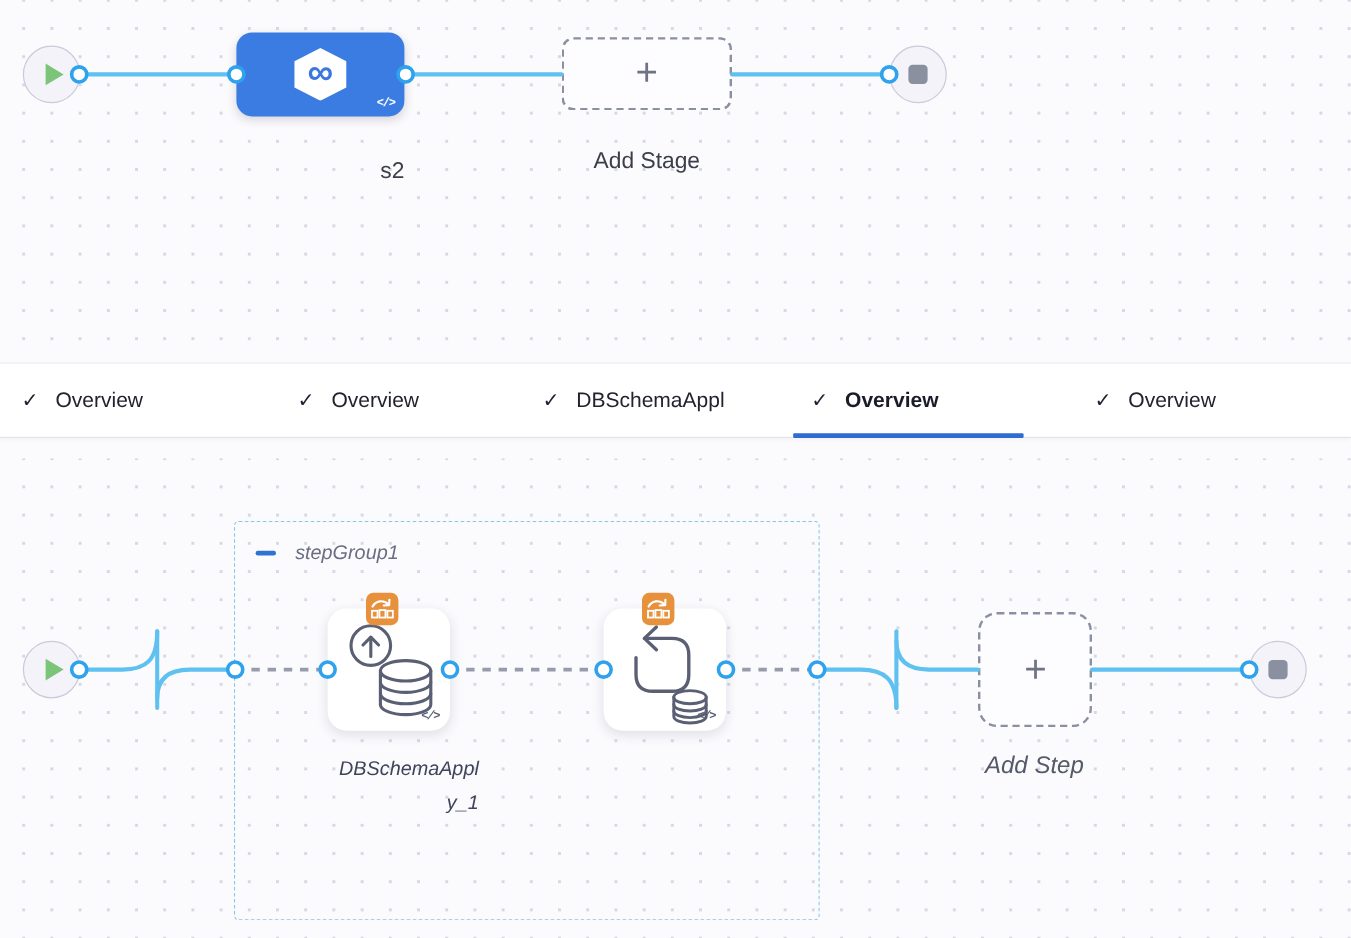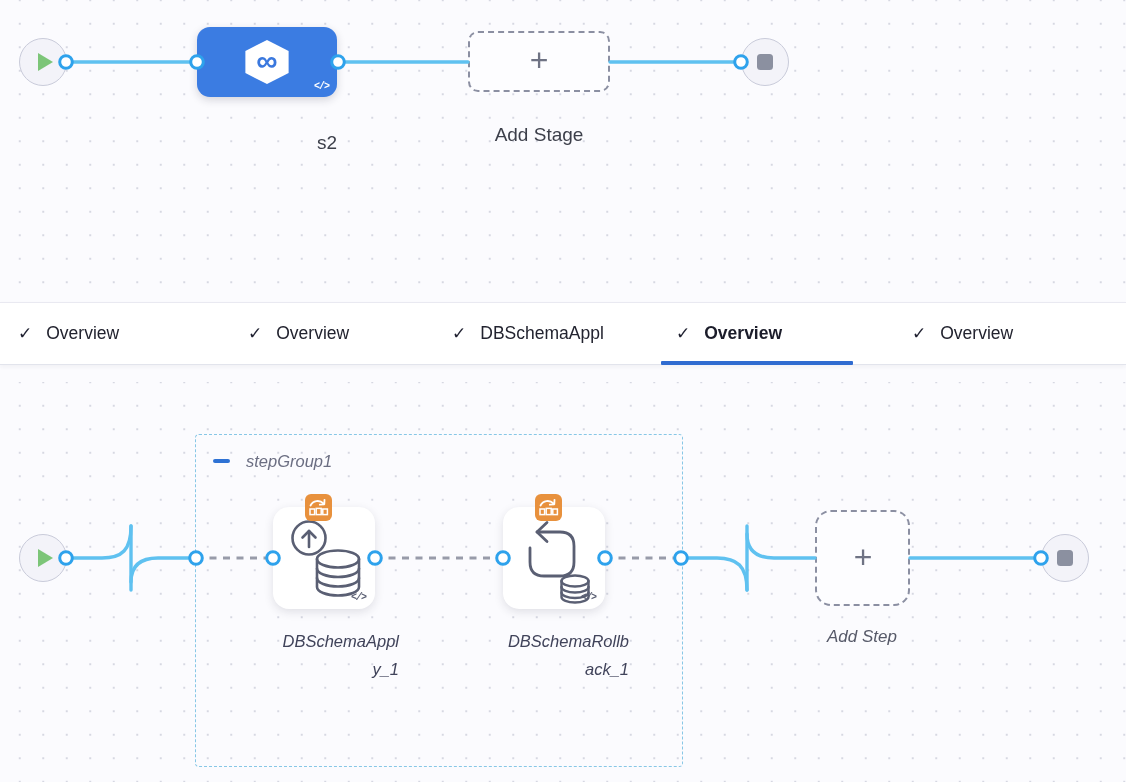--- a/index.html
+++ b/index.html
@@ -92,21 +92,21 @@
   .step-node .code-chip{color:#5a5f73;right:9px;bottom:6px;}
   .badge{
     position:absolute;left:32px;top:-13px;width:27px;height:27px;border-radius:6px;
     background:#e8913d;display:flex;align-items:center;justify-content:center;
   }
   .step-label{
     position:absolute;z-index:2;width:150px;text-align:right;font-size:16.5px;color:#40435a;
     line-height:28px;white-space:pre-line;
   }
   .add-step-label{
-    position:absolute;z-index:2;width:150px;text-align:center;font-size:17px;color:#565968;
+    position:absolute;z-index:2;width:150px;text-align:center;font-size:20px;color:#565968;
   }
 </style>
 </head>
 <body>
 
 <div class="canvas canvas-top">
 
   <div class="node-circle" style="left:19px;top:38px;">
     <span class="play-tri"></span>
   </div>
@@ -222,22 +222,20 @@
       </g>
       <g stroke="#5a5f73" stroke-width="2.4" fill="none" stroke-linecap="round" stroke-linejoin="round">
         <ellipse cx="72" cy="74" rx="13.5" ry="5.5"></ellipse>
         <path d="M58.5 74 V90 a13.5 5.5 0 0 0 27 0 V74"></path>
         <path d="M58.5 80 a13.5 5.5 0 0 0 27 0"></path>
         <path d="M58.5 85.5 a13.5 5.5 0 0 0 27 0"></path>
       </g>
     </svg>
     <span class="code-chip">&lt;/&gt;</span>
   </div>
-  <div class="step-label" style="left:479px;top:245px;">DBSchemaRollb
-ack_1</div>
 
   <div class="add-box" style="left:815px;top:128px;width:95px;height:96px;border-radius:16px;">
     <span class="plus">+</span>
   </div>
   <div class="add-step-label" style="left:787px;top:245px;">Add Step</div>
 
   <div class="node-circle" style="left:1041px;top:152px;">
     <span class="stop-sq"></span>
   </div>
 

